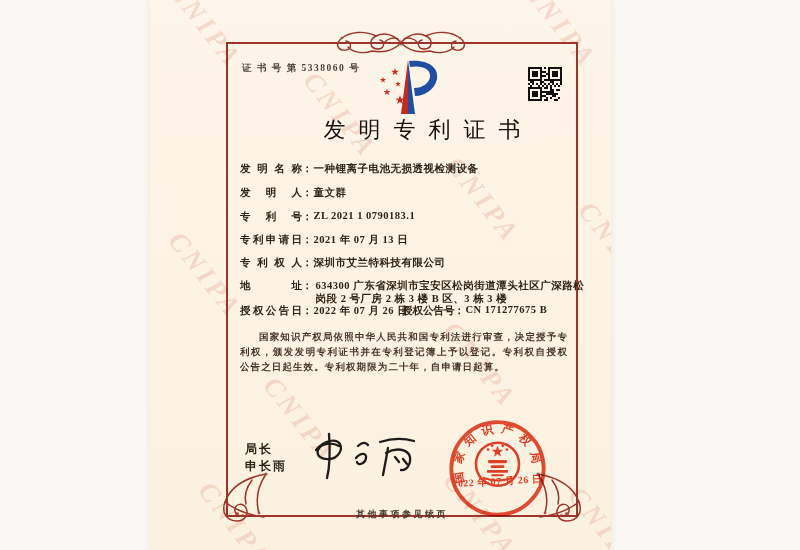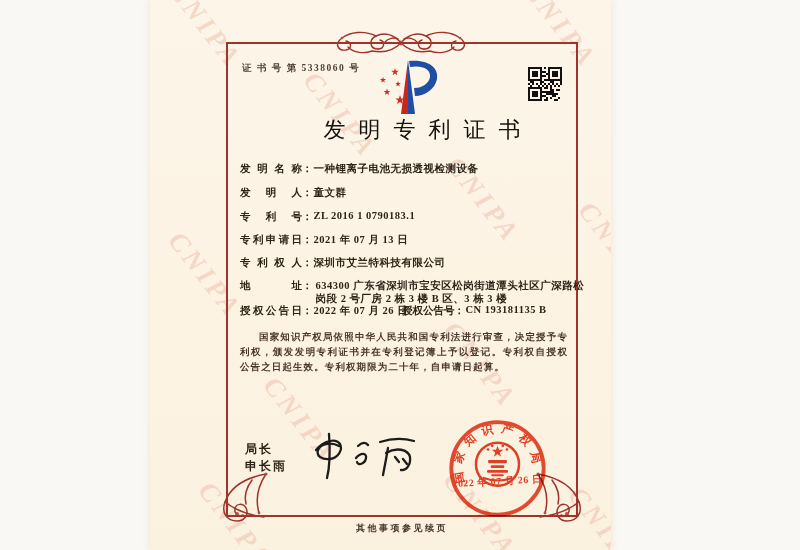--- a/index.html
+++ b/index.html
@@ -64,21 +64,21 @@
   }
   .signature{position:absolute;left:152px;top:428px;}
   
   .seal{position:absolute;left:295px;top:418px;mix-blend-mode:multiply;opacity:.95;}
   
   .page-no{
     position:absolute;left:76px;top:499px;width:352px;text-align:center;
     font-size:8.5px;font-weight:bold;color:#3c2f24;letter-spacing:1px;
   }
   .bottom-note{
-    position:absolute;left:76px;top:522px;width:352px;text-align:center;
+    position:absolute;left:76px;top:508px;width:352px;text-align:center;
     font-size:9px;font-weight:bold;color:#4a362c;letter-spacing:2.5px;
   }
 </style>
 </head>
 <body>
 
 <div class="paper">
 
   <div id="wm-layer">
       <span class="wm" style="left: 55px; top: 25px;">CNIPA</span>
@@ -251,21 +251,21 @@
         <span>发</span>
         <span>明</span>
         <span>人</span>
       </span><span class="fcolon">：</span><span class="fvalue">童文群</span>
   </div>
   <div class="frow" style="top:210px;">
     <span class="flabel">
         <span>专</span>
         <span>利</span>
         <span>号</span>
-      </span><span class="fcolon">：</span><span class="fvalue">ZL 2016 1 0790183.1</span>
+      </span><span class="fcolon">：</span><span class="fvalue">ZL 2021 1 0790183.1</span>
   </div>
   <div class="frow" style="top:233px;">
     <span class="flabel">
         <span>专</span>
         <span>利</span>
         <span>申</span>
         <span>请</span>
         <span>日</span>
       </span><span class="fcolon">：</span><span class="fvalue">2021 年 07 月 13 日</span>
   </div>
@@ -291,21 +291,21 @@
         <span>告</span>
         <span>日</span>
       </span><span class="fcolon">：</span><span class="fvalue">2022 年 07 月 26 日</span>
     <span class="grant-no-pair">
       <span class="flabel2">
           <span>授</span>
           <span>权</span>
           <span>公</span>
           <span>告</span>
           <span>号</span>
-        </span><span class="fcolon">：</span><span class="fvalue">CN 193181135 B</span>
+        </span><span class="fcolon">：</span><span class="fvalue">CN 171277675 B</span>
     </span>
   </div>
 
   <div class="body-text">
     <p>国家知识产权局依照中华人民共和国专利法进行审查，决定授予专利权，颁发发明专利证书并在专利登记簿上予以登记。专利权自授权公告之日起生效。专利权期限为二十年，自申请日起算。</p>
   </div>
 
   <div class="officer">
     <div>局长</div>
     <div>申长雨</div>

